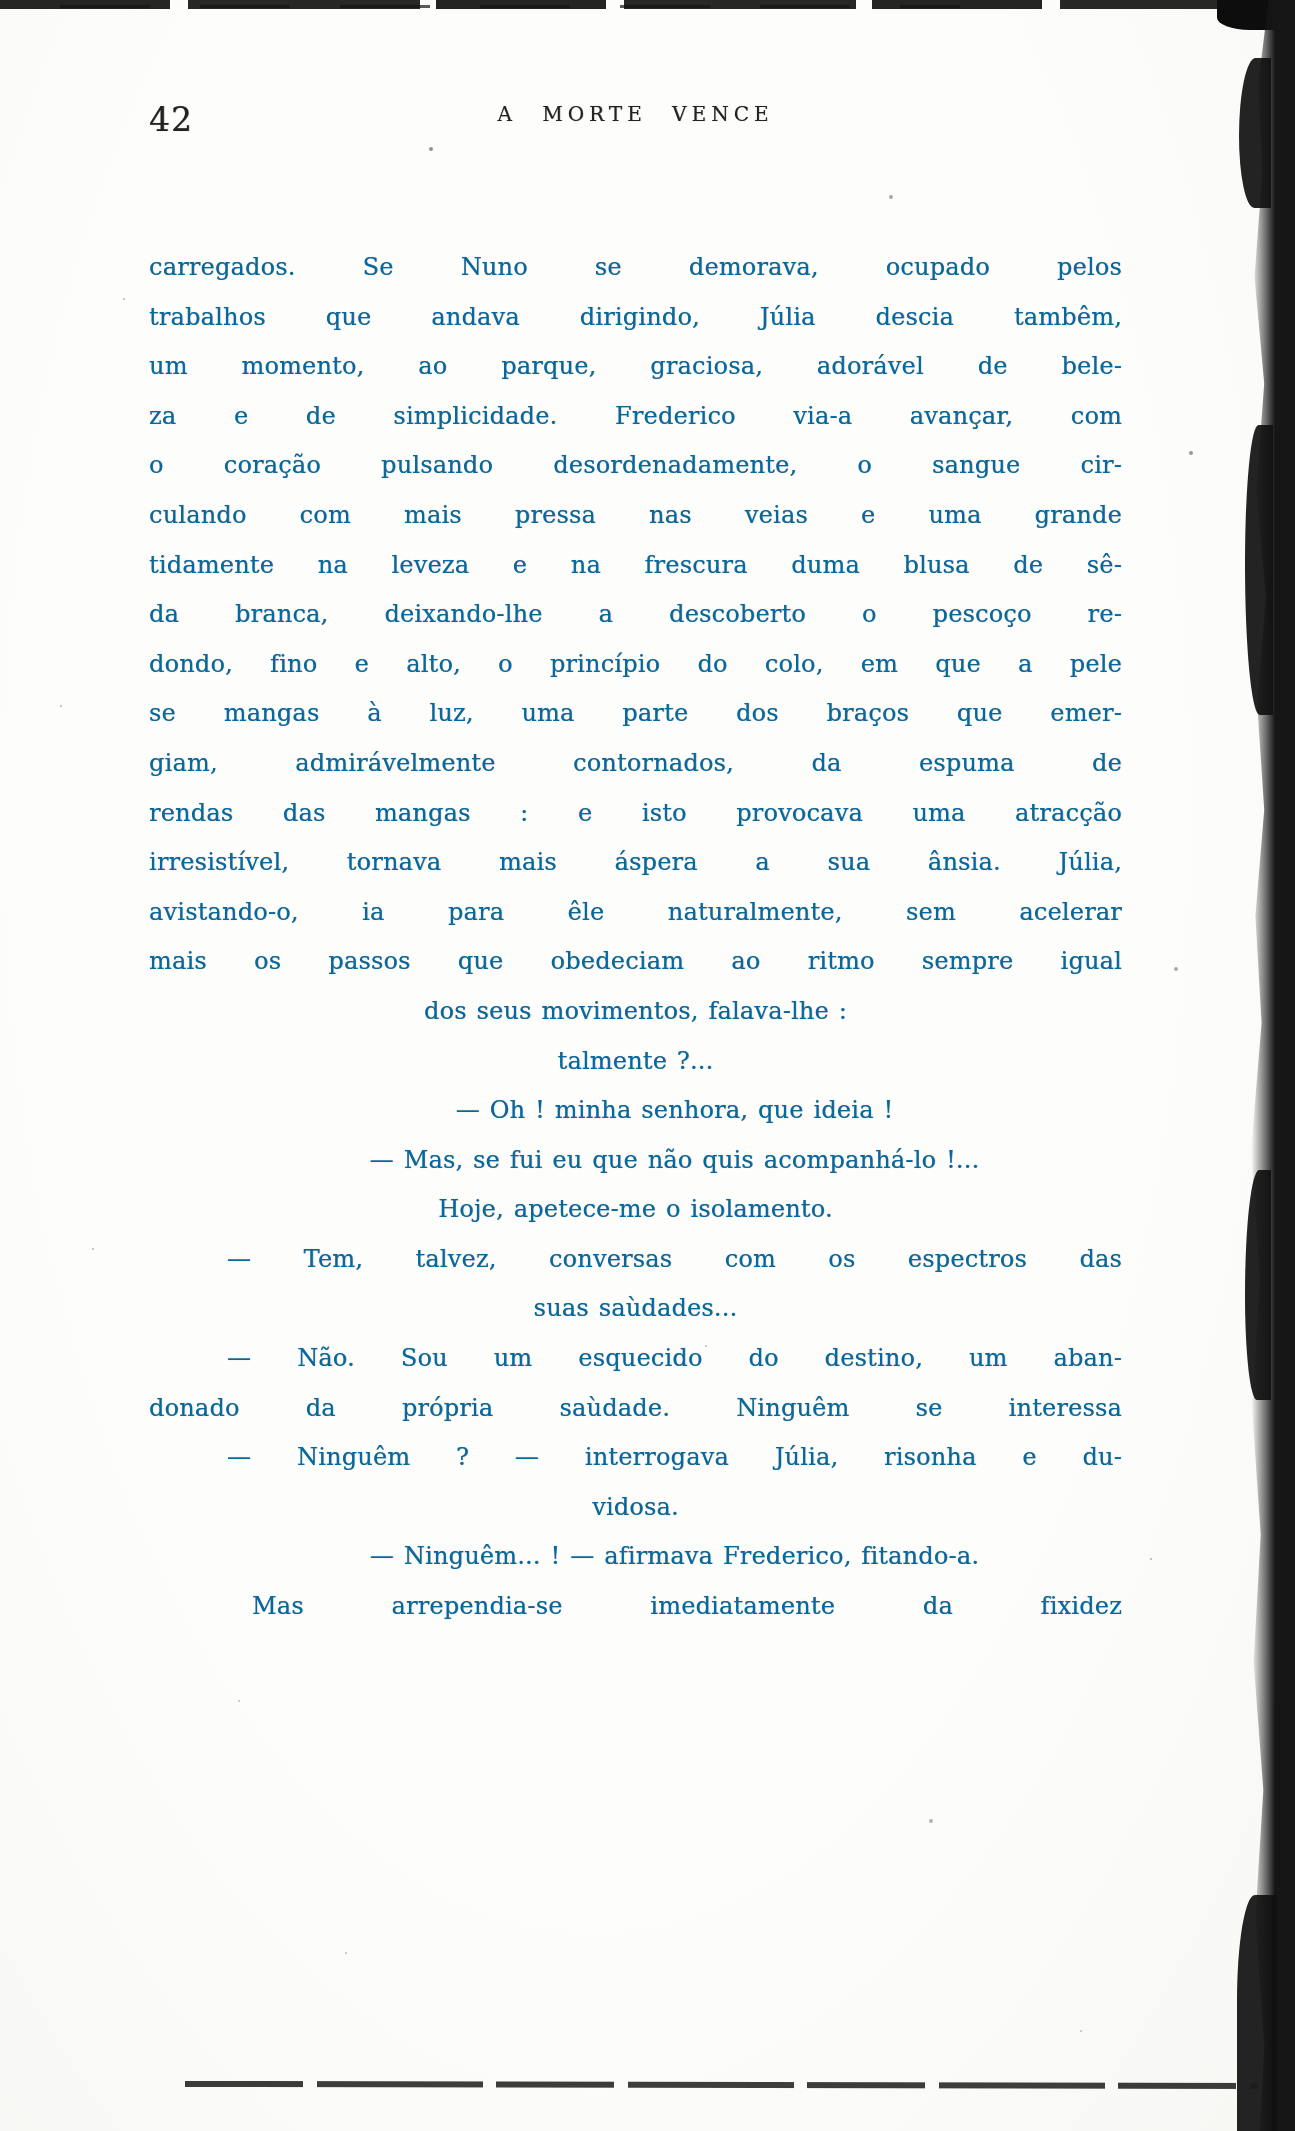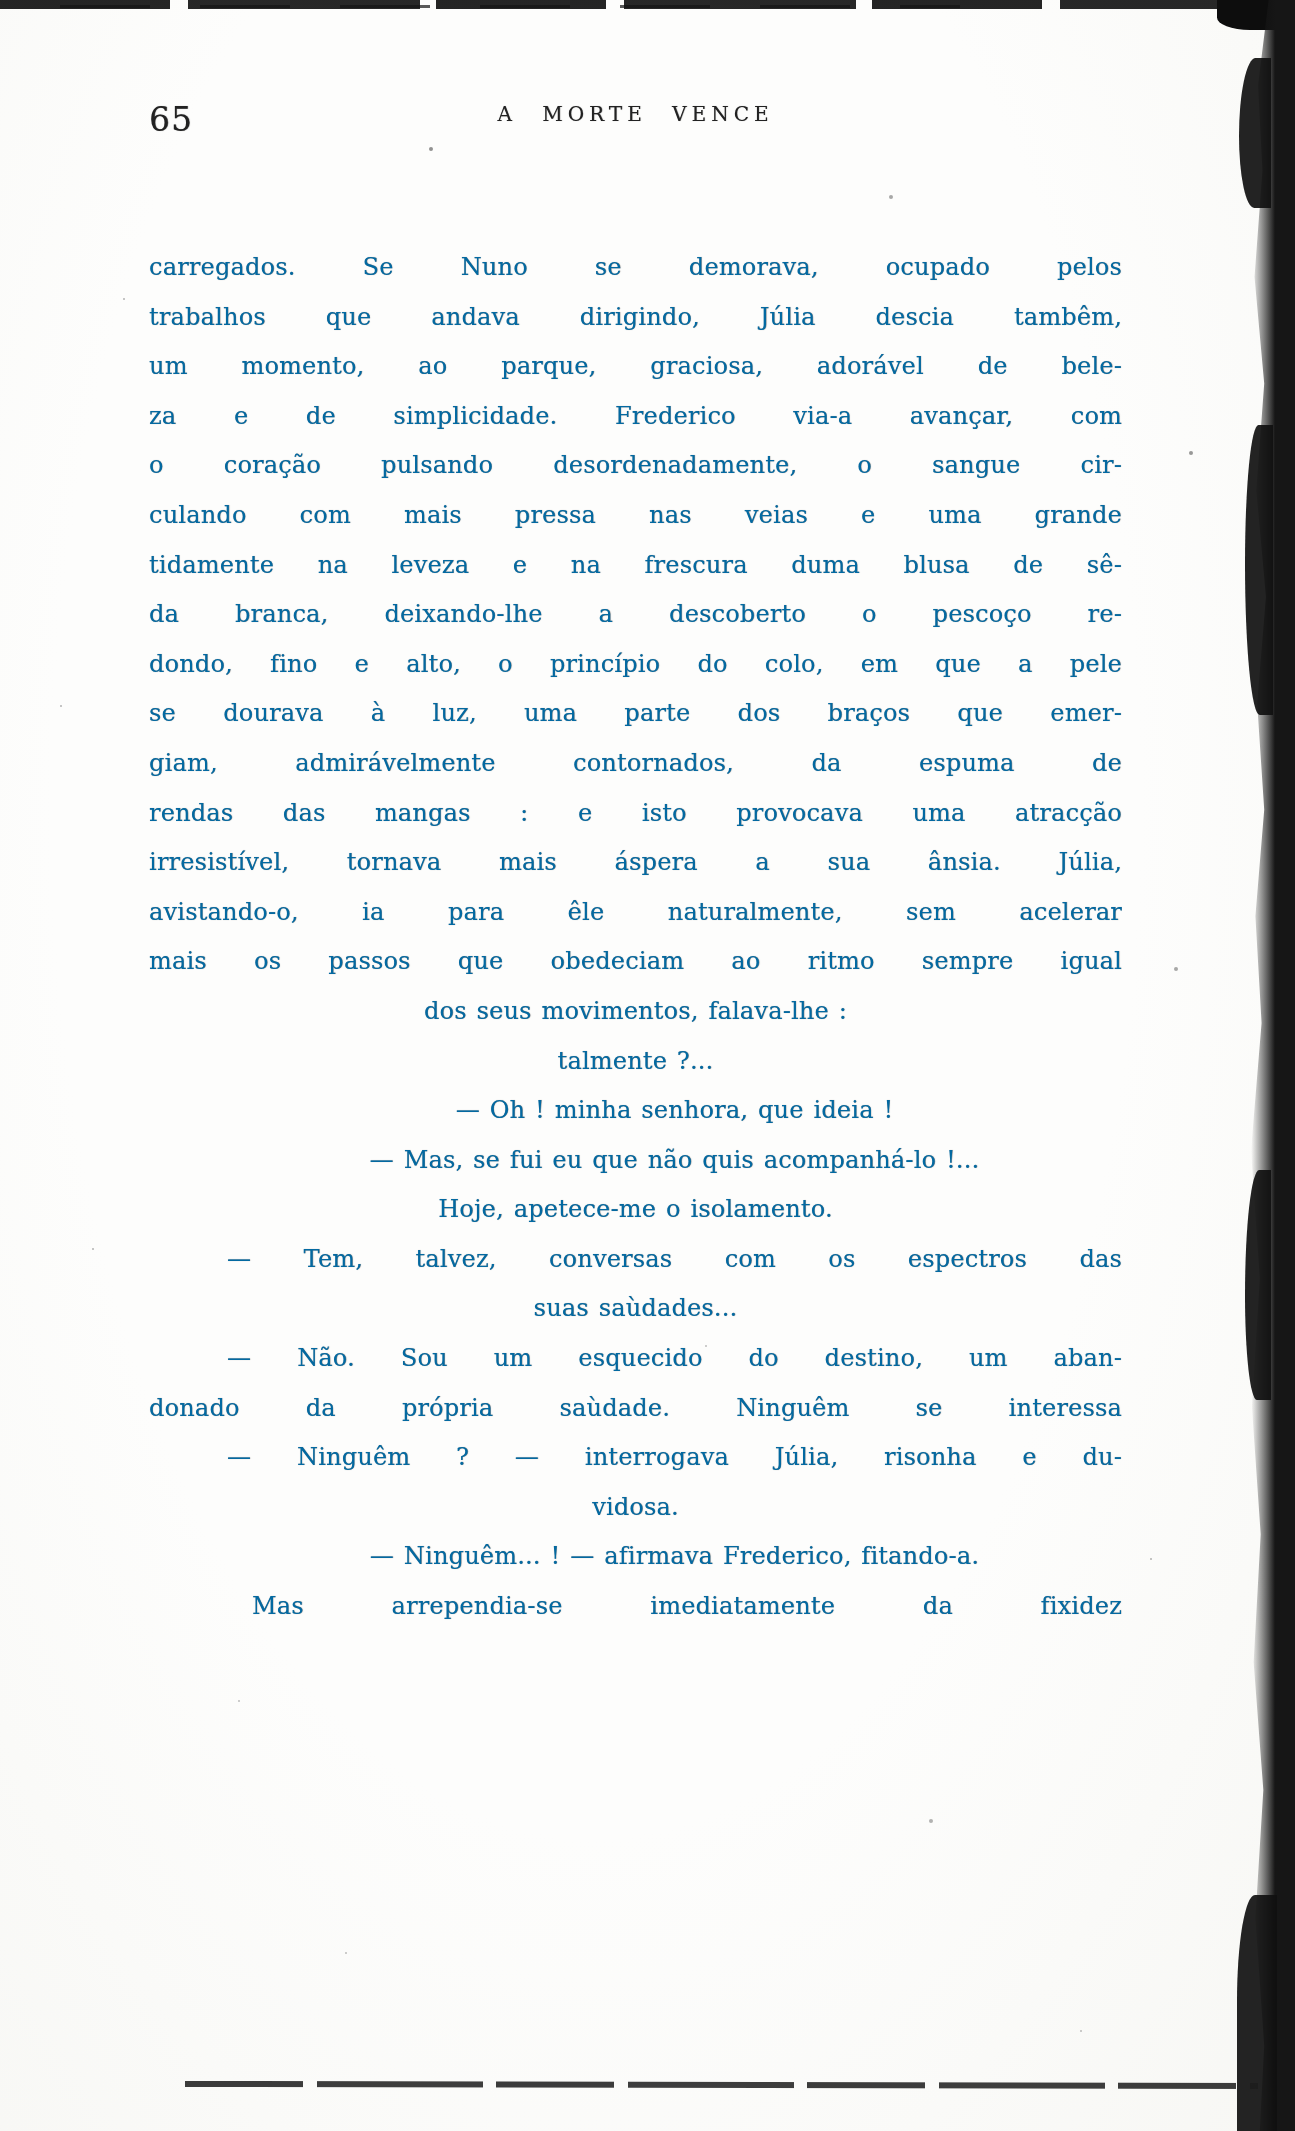--- a/index.html
+++ b/index.html
@@ -104,35 +104,35 @@
 <div class="top-right-blob"></div>
 <div class="right-band"></div>
 <div class="right-protrusion rp1"></div>
 <div class="right-protrusion rp2"></div>
 <div class="right-protrusion rp3"></div>
 <div class="right-protrusion rp4"></div>
 <div class="bottom-dash-line"></div>
 <div class="speck-layer"></div>
 
 <div class="header-row">
-  <div class="page-number">65</div>
+  <div class="page-number">42</div>
   <div class="running-title">A MORTE VENCE</div>
 </div>
 
 <div class="text-column">
     <div class="line just">carregados. Se Nuno se demorava, ocupado pelos</div>
     <div class="line just">trabalhos que andava dirigindo, Júlia descia tambêm,</div>
     <div class="line just">um momento, ao parque, graciosa, adorável de bele-</div>
     <div class="line just">za e de simplicidade. Frederico via-a avançar, com</div>
     <div class="line just">o coração pulsando desordenadamente, o sangue cir-</div>
     <div class="line just">culando com mais pressa nas veias e uma grande</div>
     <div class="line just">tidamente na leveza e na frescura duma blusa de sê-</div>
     <div class="line just">da branca, deixando-lhe a descoberto o pescoço re-</div>
     <div class="line just">dondo, fino e alto, o princípio do colo, em que a pele</div>
-    <div class="line just">se dourava à luz, uma parte dos braços que emer-</div>
+    <div class="line just">se mangas à luz, uma parte dos braços que emer-</div>
     <div class="line just">giam, admirávelmente contornados, da espuma de</div>
     <div class="line just">rendas das mangas : e isto provocava uma atracção</div>
     <div class="line just">irresistível, tornava mais áspera a sua ânsia. Júlia,</div>
     <div class="line just">avistando-o, ia para êle naturalmente, sem acelerar</div>
     <div class="line just">mais os passos que obedeciam ao ritmo sempre igual</div>
     <div class="line">dos seus movimentos, falava-lhe :</div>
     <div class="line">talmente ?...</div>
     <div class="line ind1">— Oh ! minha senhora, que ideia !</div>
     <div class="line ind1">— Mas, se fui eu que não quis acompanhá-lo !...</div>
     <div class="line">Hoje, apetece-me o isolamento.</div>

